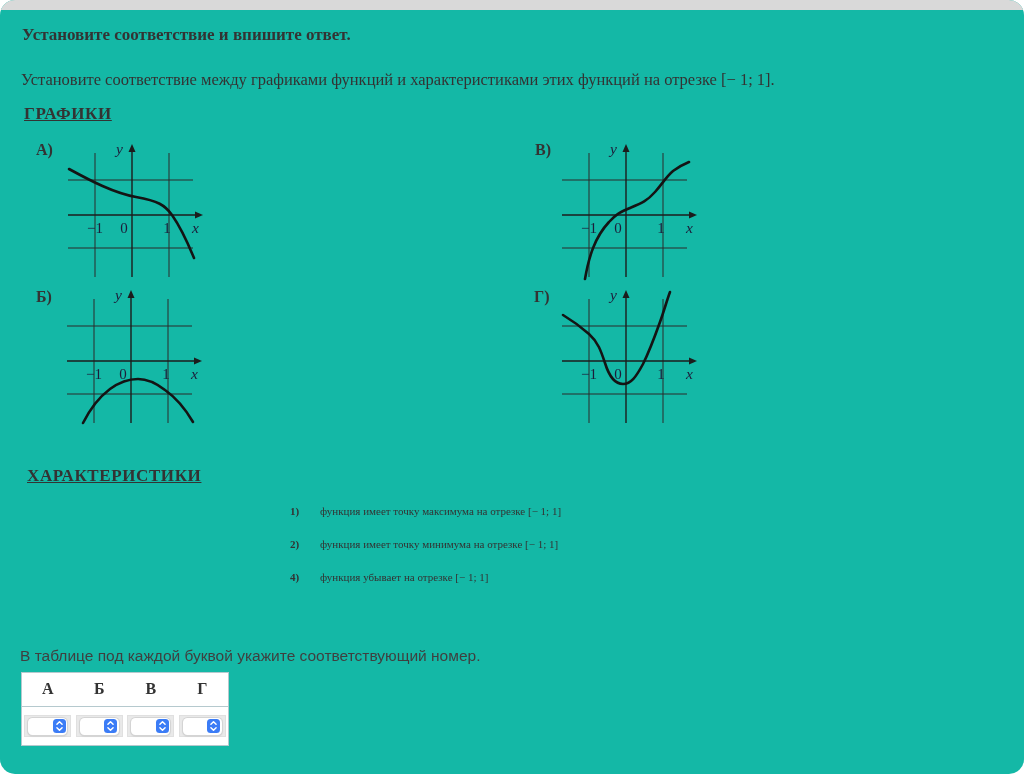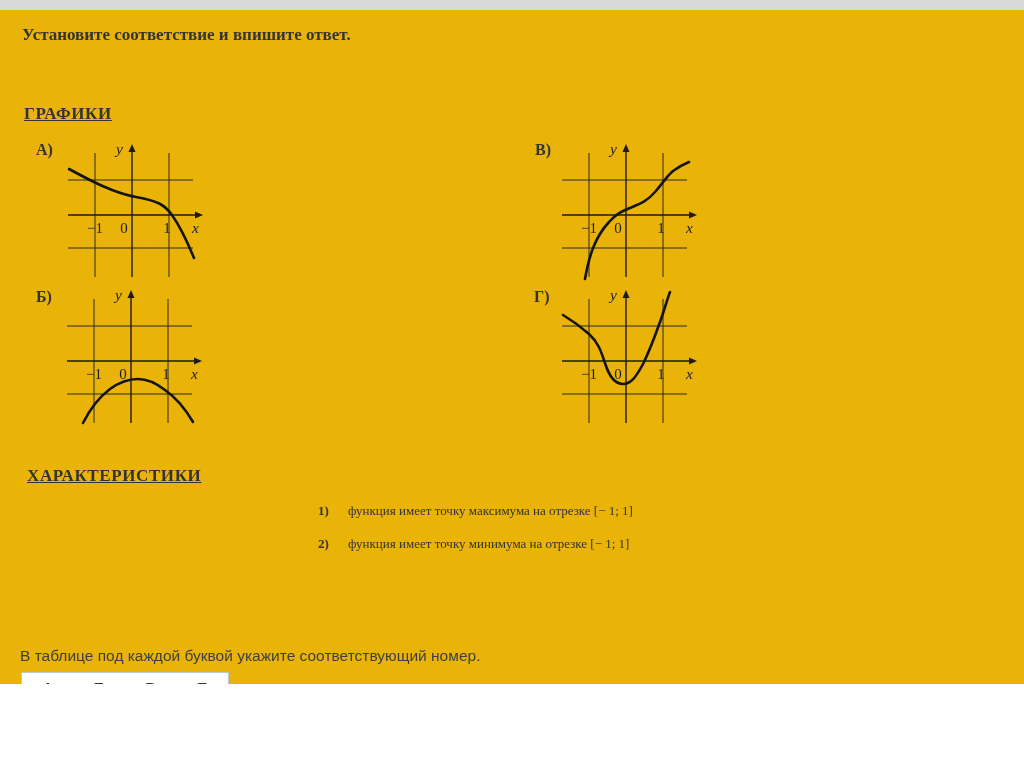--- a/index.html
+++ b/index.html
@@ -1,34 +1,34 @@
 <!DOCTYPE html>
 <html style="--accent-blue: #3b7cf6; --top-bar: #d9d9d9; --table-border: #b5c9ce; --select-cell-bg: #e9e9e9; --text: #333333;"><head>
 <meta charset="utf-8">
 <style>
   html,body{margin:0;padding:0;background:#fff;}
-  .canvas{position:relative;width:1024px;height:684px;background:#eab308;overflow:hidden;
-          font-family:"Liberation Serif",serif;color:var(--text,#333);}
+  .canvas{position:relative;width:1024px;height:774px;background:#14b8a6;overflow:hidden;
+          font-family:"Liberation Serif",serif;color:var(--text,#333);border-radius:15px;}
   .top-bar{position:absolute;left:0;top:0;width:1024px;height:10px;background:var(--top-bar,#d9d9d9);}
   .title{position:absolute;left:22px;top:25px;font-size:17px;font-weight:bold;}
   .instruction{position:absolute;left:21px;top:70px;font-size:16.5px;white-space:nowrap;}
   .section-heading{position:absolute;font-size:17px;font-weight:bold;letter-spacing:0.6px;
                    text-decoration:underline;}
   .graphs-heading{left:24px;top:104px;}
   .chars-heading{left:27px;top:466px;}
   .graph-label{position:absolute;font-size:16px;font-weight:bold;}
   svg.graph{position:absolute;overflow:visible;}
   .grid{stroke:#2b2b2b;stroke-width:1;}
   .axis{stroke:#1c1c1c;stroke-width:1.4;}
   .ah{fill:#1c1c1c;stroke:none;}
   .tick{font-family:"Liberation Serif",serif;font-size:15px;fill:#1d1d3a;}
   .axlab{font-family:"Liberation Serif",serif;font-size:15.5px;font-style:italic;fill:#1d1d3a;}
   .curve{fill:none;stroke:#141414;stroke-width:2.6;stroke-linecap:round;}
   .char-list{position:absolute;left:290px;top:501px;list-style:none;margin:0;padding:0;}
-  .char-item{font-size:13px;height:33px;line-height:20px;white-space:nowrap;margin-left:28px;}
+  .char-item{font-size:11px;height:33px;line-height:20px;white-space:nowrap;}
   .char-num{display:inline-block;width:30px;font-weight:bold;}
   .table-instruction{position:absolute;left:20px;top:639px;
                      font-family:"Liberation Sans",sans-serif;font-size:15.5px;color:#3f3f3f;margin-top:8px;}
   .answer-table{position:absolute;left:21px;top:672px;width:206px;
                 border:1px solid var(--table-border,#b5c9ce);background:#fff;}
   .tr{display:flex;}
   .tr.head{border-bottom:1px solid var(--table-border,#b5c9ce);height:33px;}
   .tr.body{height:38px;align-items:center;}
   .th{width:51.5px;text-align:center;font-size:16px;font-weight:bold;padding-top:7px;color:#333;}
   .td{width:51.5px;display:flex;justify-content:center;}
@@ -41,20 +41,21 @@
            background:var(--accent-blue,#3b7cf6);border-radius:3.5px;
            display:flex;align-items:center;justify-content:center;}
 </style>
 </head>
 <body>
 
 <div class="canvas">
   <div class="top-bar"></div>
 
   <div class="title">Установите соответствие и впишите ответ.</div>
+  <div class="instruction">Установите соответствие между графиками функций и характеристиками этих функций на отрезке  [− 1;  1].</div>
 
   <div class="section-heading graphs-heading">ГРАФИКИ</div>
 
   <div class="graph-label" style="left:36px;top:141px;">А)</div>
   <svg class="graph" style="left:66px;top:138px;" width="140" height="144">
     <line class="grid" x1="29" y1="15" x2="29" y2="139"></line>
     <line class="grid" x1="103" y1="15" x2="103" y2="139"></line>
     <line class="grid" x1="2" y1="42" x2="127" y2="42"></line>
     <line class="grid" x1="2" y1="110" x2="127" y2="110"></line>
     <line class="axis" x1="2" y1="77" x2="131" y2="77"></line>
@@ -124,20 +125,23 @@
   </svg>
 
   <div class="section-heading chars-heading">ХАРАКТЕРИСТИКИ</div>
 
   <ul class="char-list">
     <li class="char-item">
       <span class="char-num">1)</span><span>функция имеет точку максимума на отрезке  [− 1;  1]</span>
     </li>
     <li class="char-item">
       <span class="char-num">2)</span><span>функция имеет точку минимума на отрезке  [− 1;  1]</span>
+    </li>
+    <li class="char-item">
+      <span class="char-num">4)</span><span>функция убывает на отрезке  [− 1;  1]</span>
     </li>
   </ul>
 
   <div class="table-instruction">В таблице под каждой буквой укажите соответствующий номер.</div>
 
   <div class="answer-table">
     <div class="tr head">
       <div class="th">А</div>
       <div class="th">Б</div>
       <div class="th">В</div>

